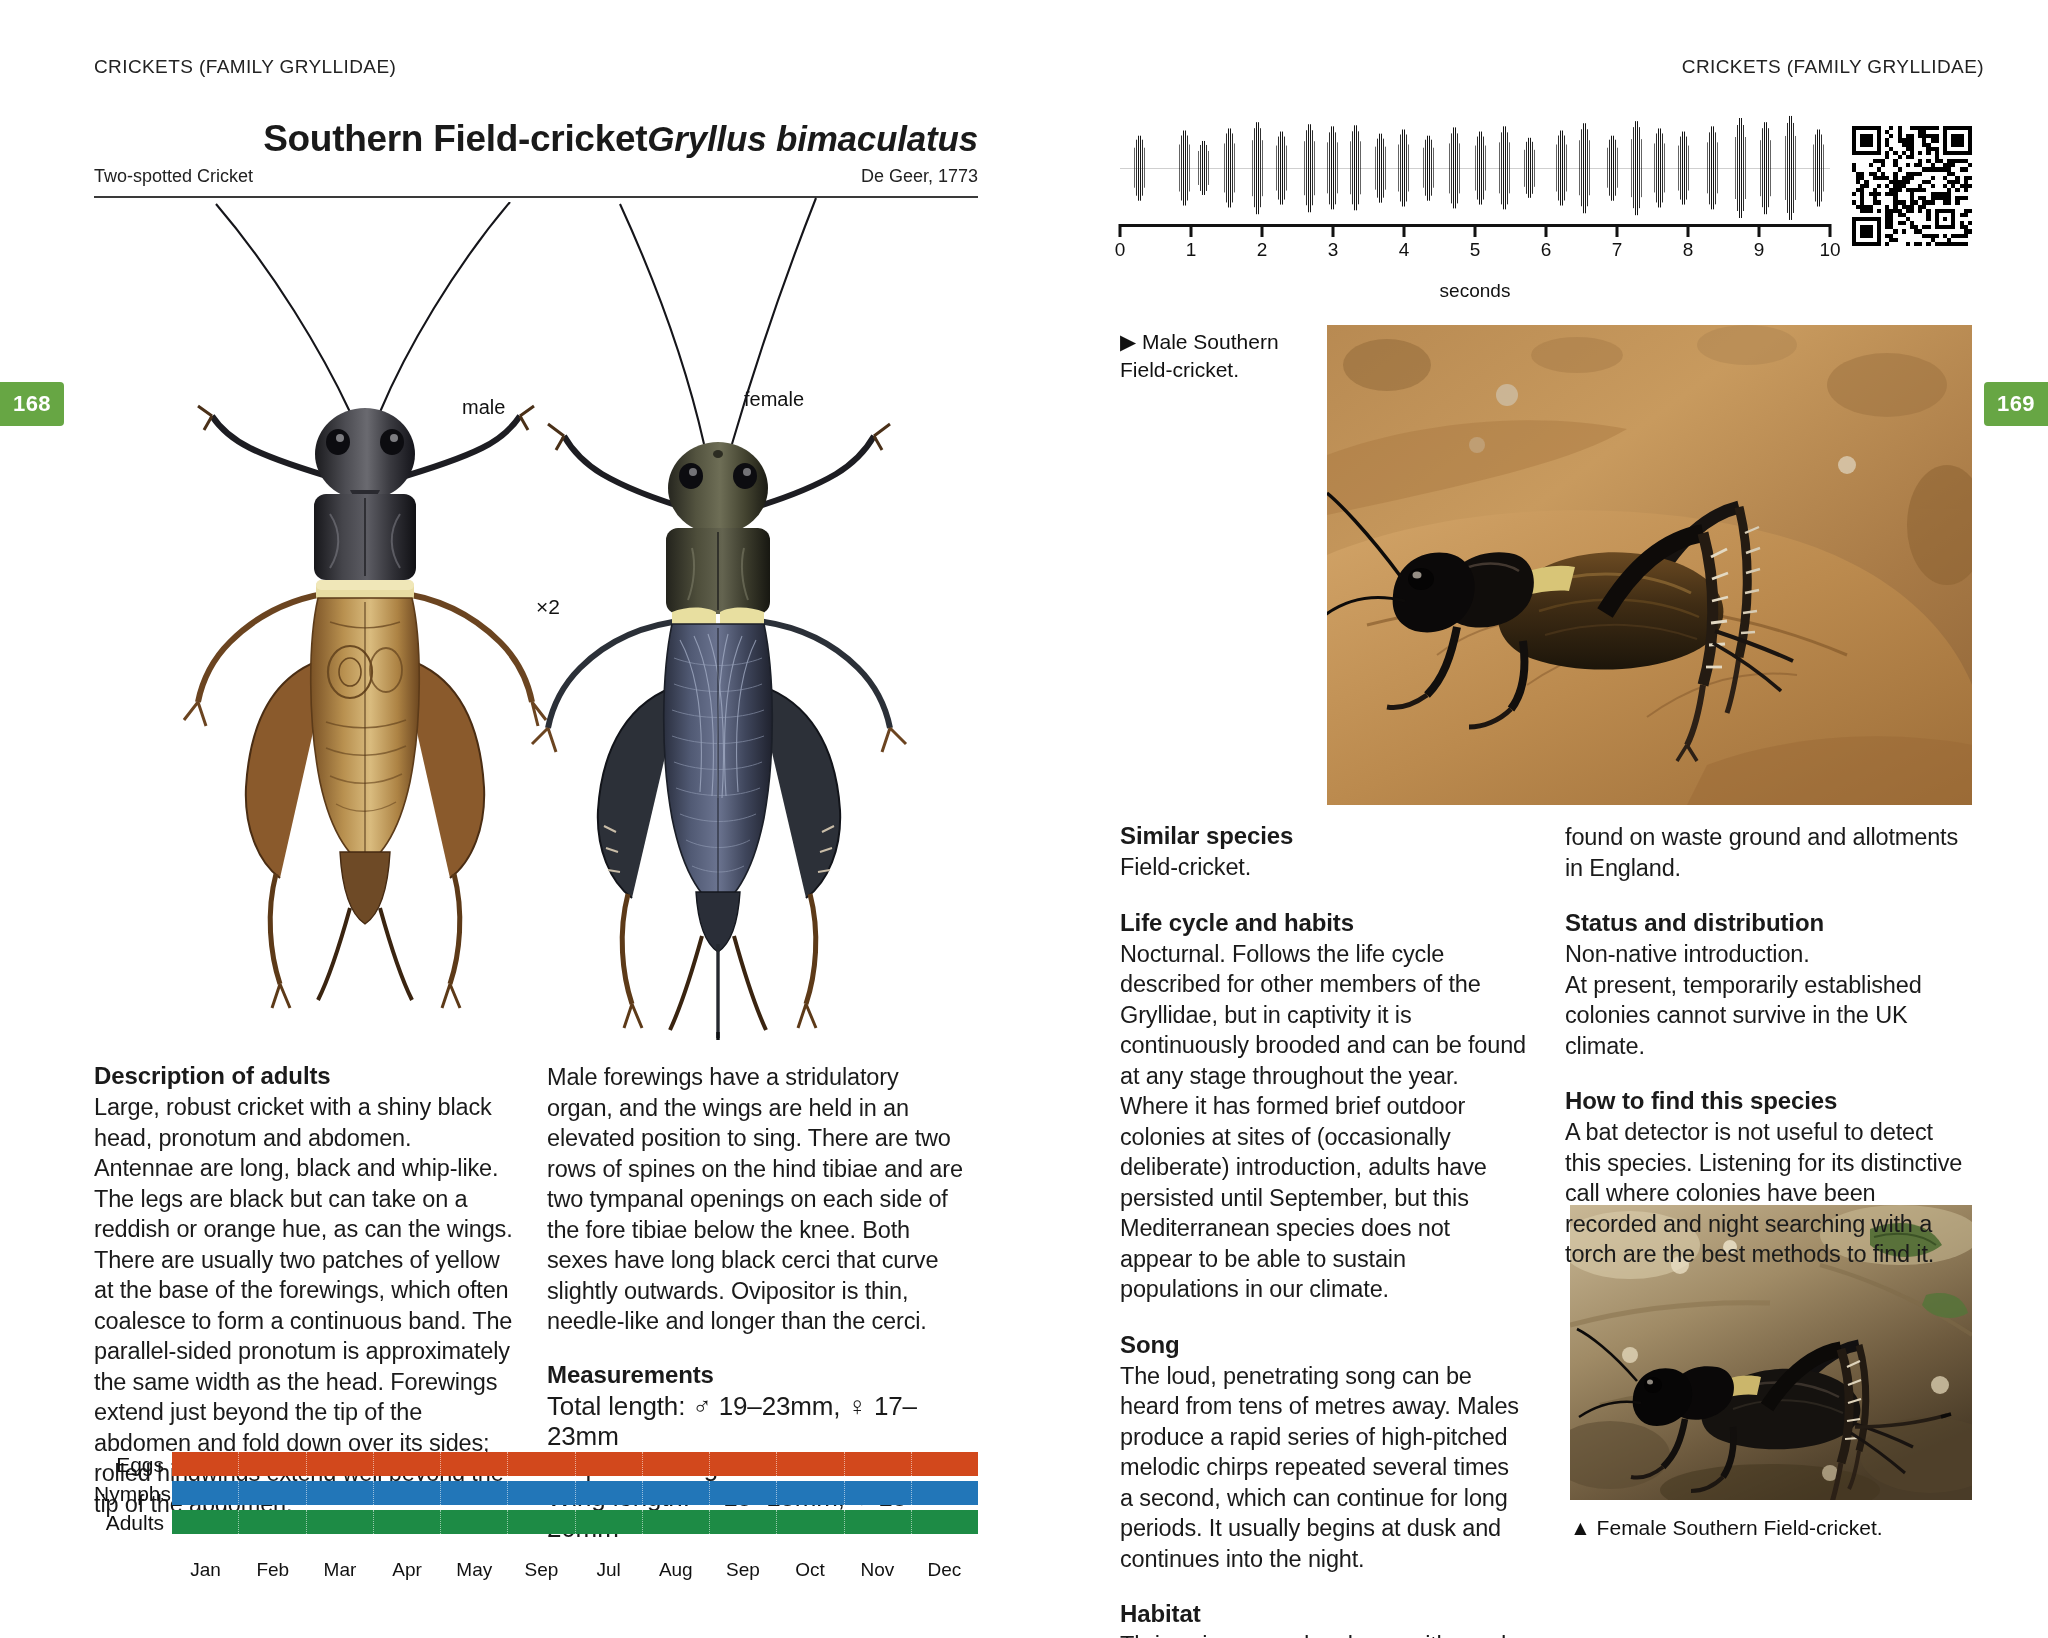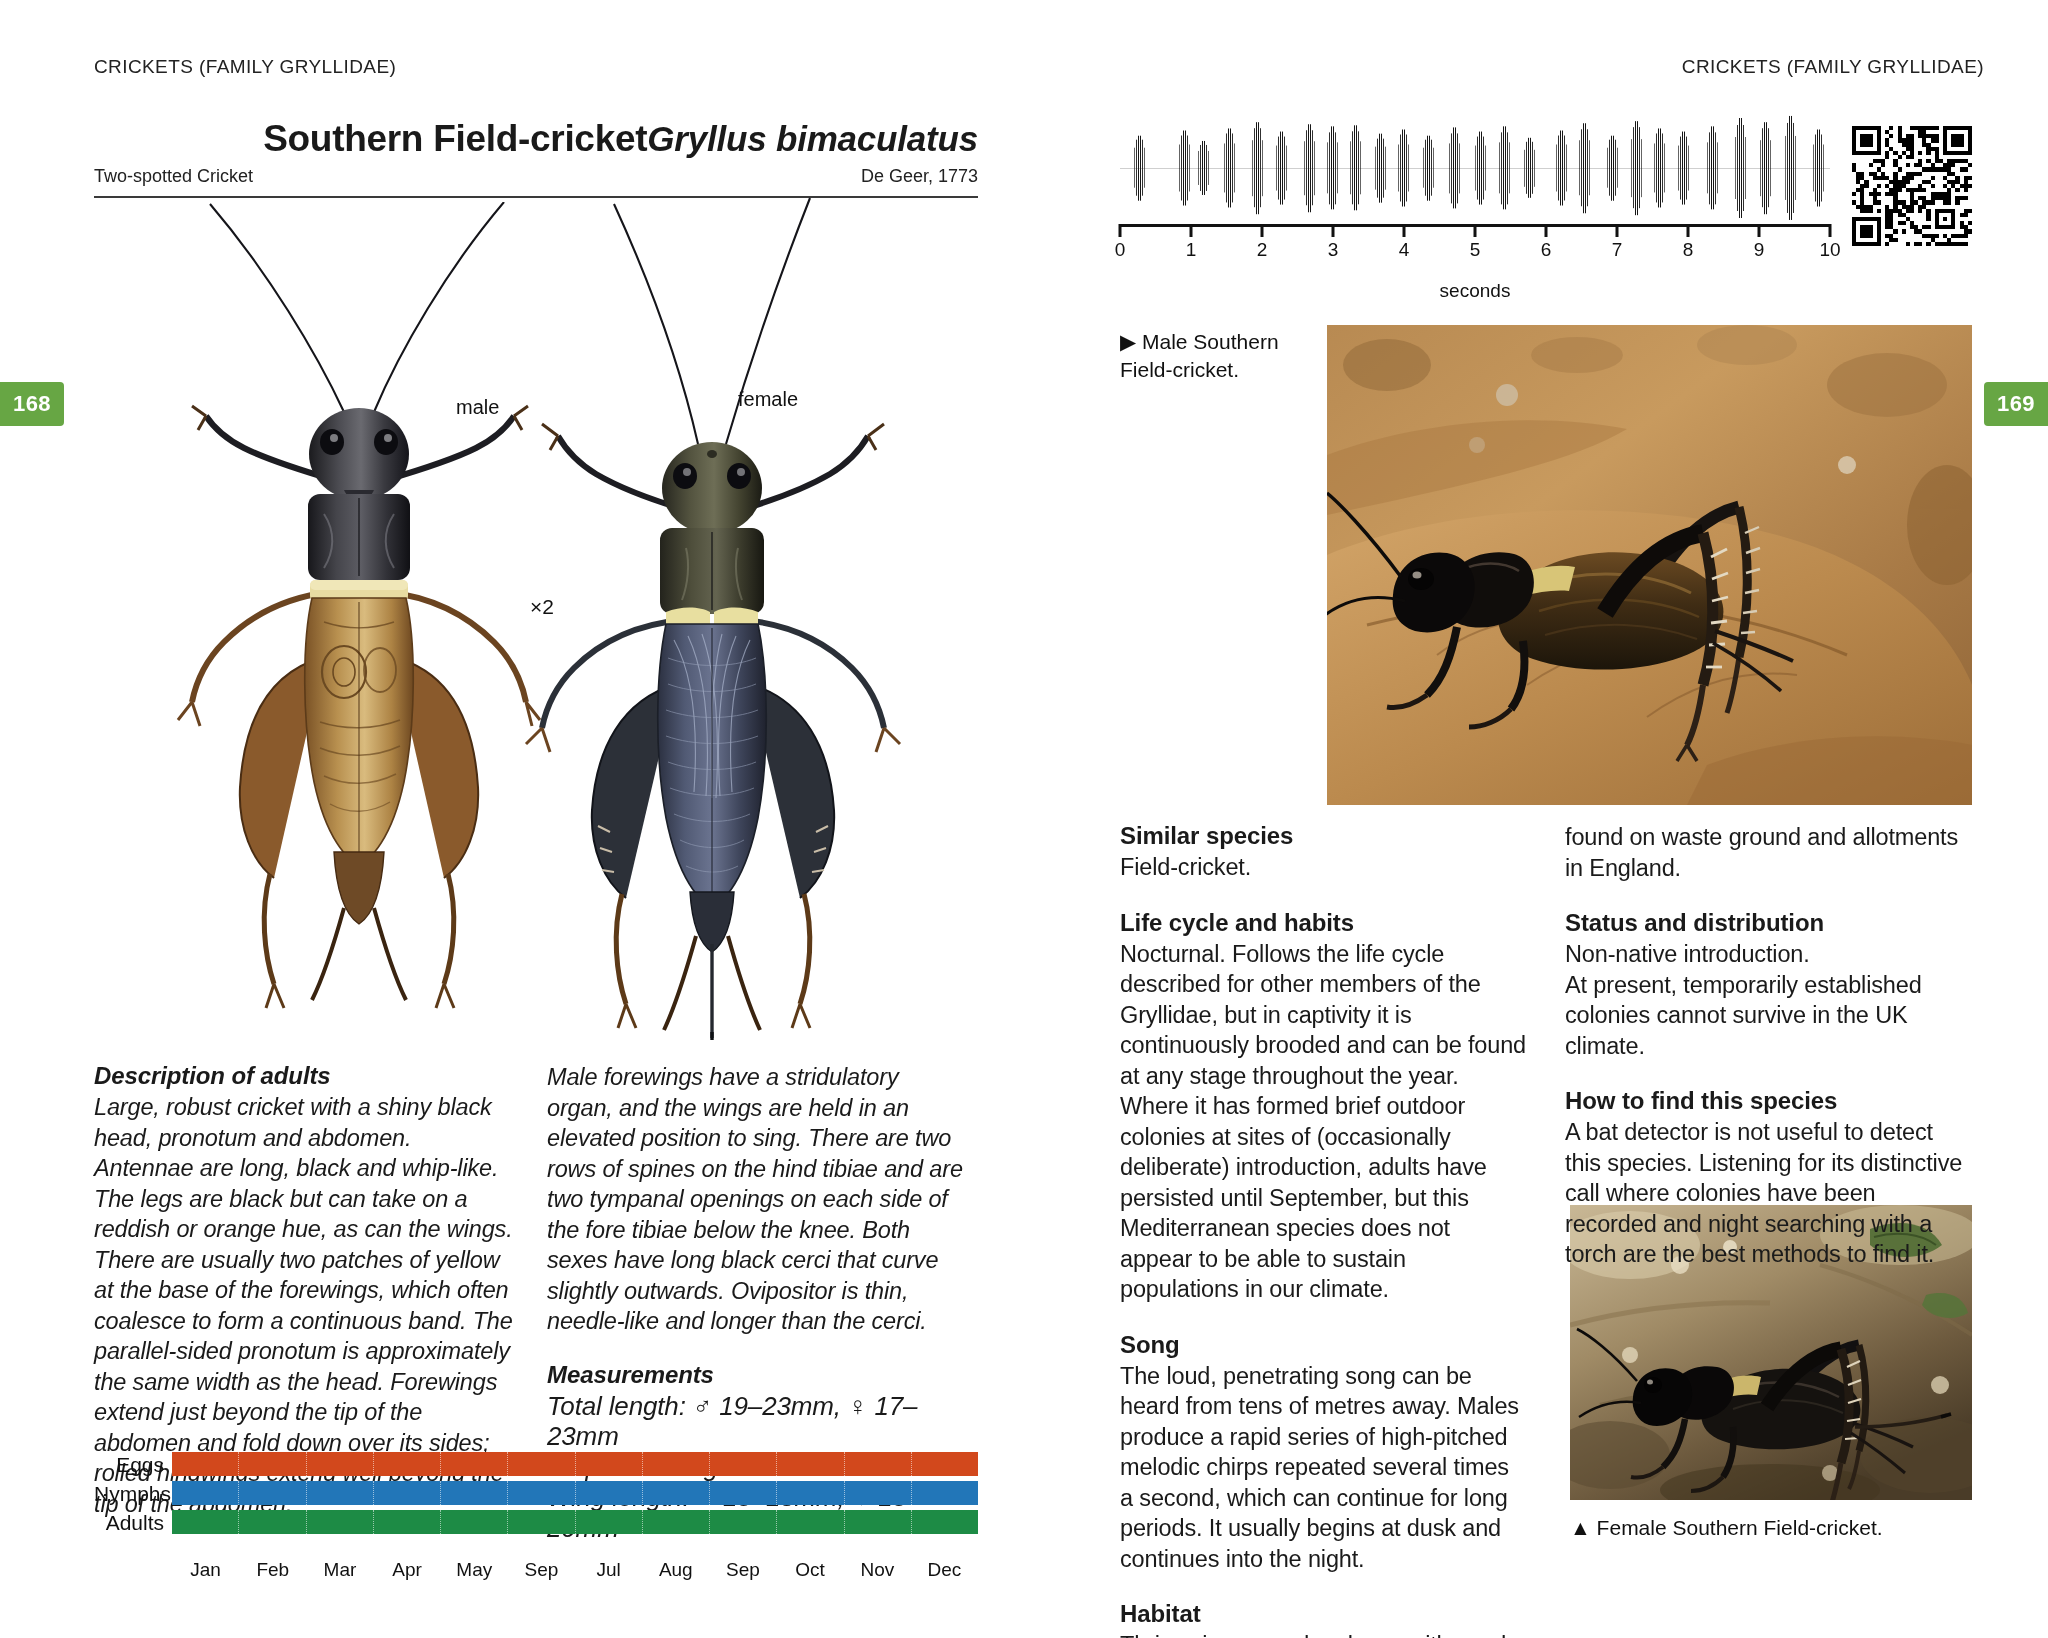--- a/index.html
+++ b/index.html
@@ -52,32 +52,32 @@
   .sub-row {
     display: flex; justify-content: space-between; align-items: baseline;
     margin-top: 6px;
   }
   .alt-name, .authority { font-size: 18px; color: #222; }
   .title-rule {
     margin-top: 9px; height: 2px; background: #3a3a3a;
   }
 
   
-  .illus-area { position: absolute; left: 98px; top: 210px; width: 884px; height: 850px; text-align: center; }
+  .illus-area { position: absolute; left: 104px; top: 210px; width: 884px; height: 850px; text-align: center; }
   .illus-label {
     position: absolute; font-size: 20px; color: #111;
   }
   .scale-label { position: absolute; font-size: 21px; color: #111; }
 
   .cricket { position: absolute; }
 
   
   .body-cols {
     position: absolute; left: 94px; top: 1062px; width: 884px;
-    display: flex; gap: 32px; font-style: italic;
+    display: flex; gap: 32px;
   }
   .col { width: 421px; }
   h3.sec {
     font-size: 24px; font-weight: bold; margin: 0 0 2px 0; letter-spacing: -.1px;
   }
   p.body {
     font-size: 23.5px; line-height: 30.5px; margin: 0 0 24px 0;
     letter-spacing: -.15px;
   }
   p.body.tight { margin-bottom: 0; }

